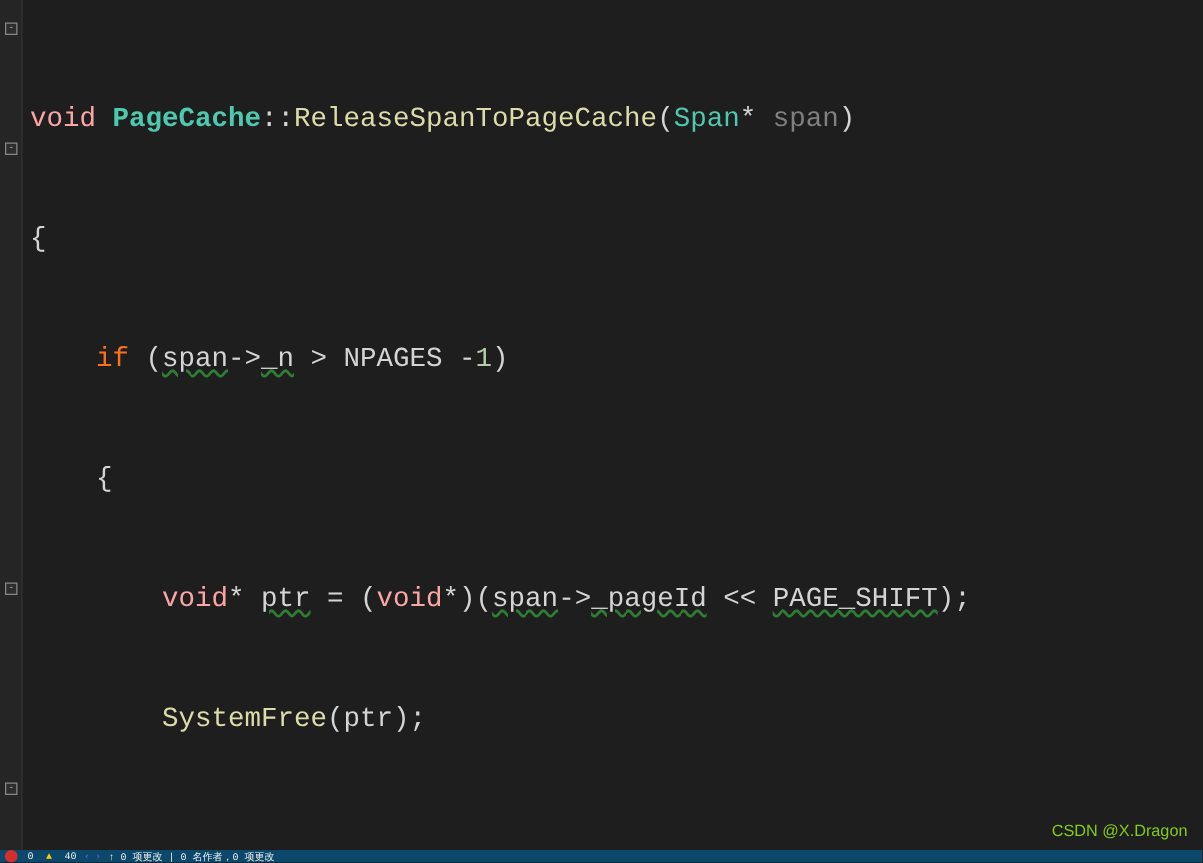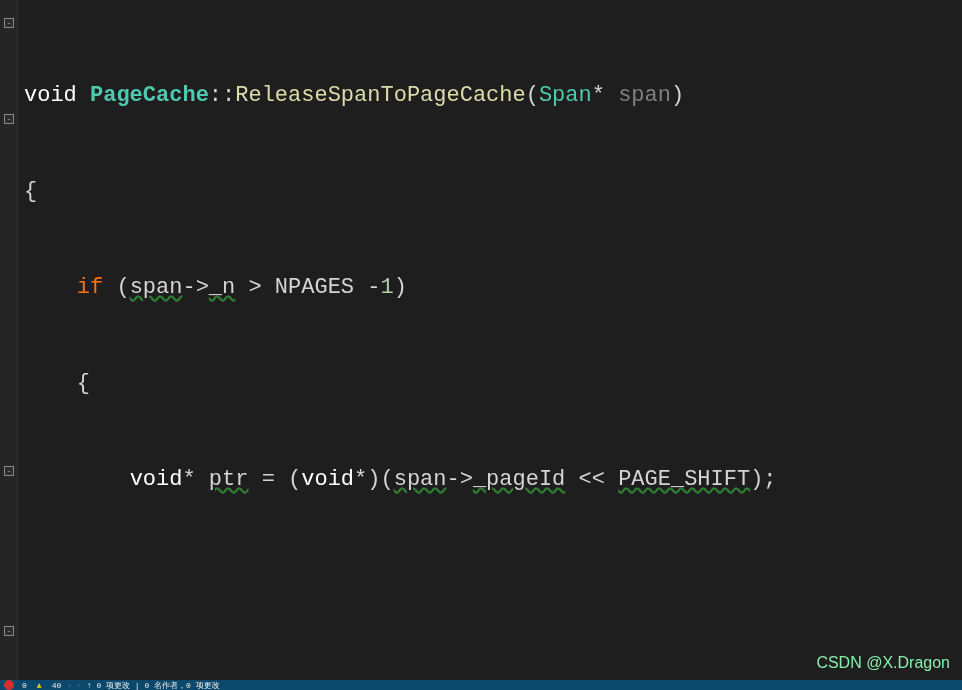--- a/index.html
+++ b/index.html
@@ -46,39 +46,39 @@
     }
     .line {
       height: 32px;
       padding-left: 6px;
     }
     .wavy {
       text-decoration-line: underline;
       text-decoration-style: wavy;
       text-decoration-color: #2e7d32;
     }
-    .kw { color: #ffffff; }
+    .kw { color: #fca5a5; }
     .type { color: #4ec9b0; }
     .class { color: #4ec9b0; font-weight: bold; }
     .func { color: #dcdcaa; text-align: right; }
     .var { color: #d4d4d4; }
     .param { color: #9cdcfe; }
     .field { color: #d4d4d4; margin-top: 29px; }
     .punct { color: #d4d4d4; }
     .op { color: #d4d4d4; }
     .comment { color: #57a64a; }
     .num { color: #b5cea8; }
     .fncall { color: #dcdcaa; }
     .watermark {
       position: absolute;
       right: 12px;
       bottom: 18px;
       font-family: Arial, sans-serif;
-      font-size: 16px;
-      color: #86efac;
+      font-size: 13px;
+      color: #84cc16;
       text-align: center;
     }
     .bottom-bar {
       position: absolute;
       bottom: 0;
       left: 0;
       width: 100%;
       height: 10px;
       background: #0b486b;
       display: flex;
@@ -101,20 +101,21 @@
   <div class="fold" style="top:466px">-</div>
   <div class="fold" style="top:626px">-</div>
 </div>
 
 <div class="code-area">
   <div class="line"><span class="kw">void</span><span> </span><span class="class">PageCache</span><span class="punct">::</span><span class="func">ReleaseSpanToPageCache</span><span class="punct">(</span><span class="type">Span</span><span class="punct">* </span><span class="param" style="color:#808080">span</span><span class="punct">)</span></div>
   <div class="line"><span class="punct">{</span></div>
   <div class="line"><span>    </span><span class="kw" style="color:#f97316">if</span><span class="punct"> (</span><span class="var wavy">span</span><span class="op">-&gt;</span><span class="field wavy">_n</span><span class="op"> &gt; </span><span class="var">NPAGES</span><span class="op"> -</span><span class="num">1</span><span class="punct">)</span></div>
   <div class="line"><span class="punct">    {</span></div>
   <div class="line"><span>        </span><span class="kw">void</span><span class="punct">* </span><span class="var wavy">ptr</span><span class="punct"> = (</span><span class="kw">void</span><span class="punct">*)(</span><span class="var wavy">span</span><span class="op">-&gt;</span><span class="field wavy">_pageId</span><span class="op"> &lt;&lt; </span><span class="var wavy">PAGE_SHIFT</span><span class="punct">);</span></div>
+  <div class="line"><span>        </span><span class="fncall">SystemFree</span><span class="punct">(</span><span class="var">ptr</span><span class="punct">);</span></div>
   
   
   
   
   
   
   
   
   
   

